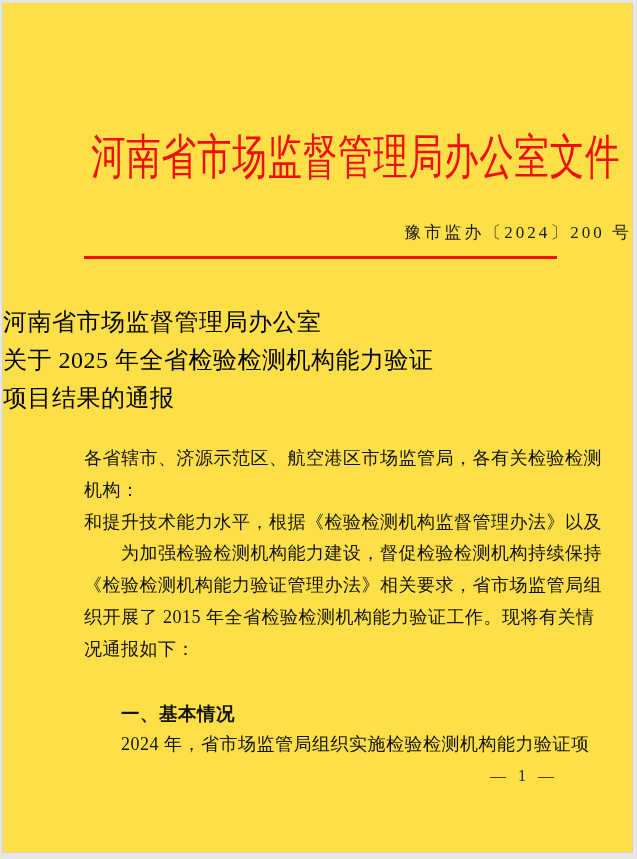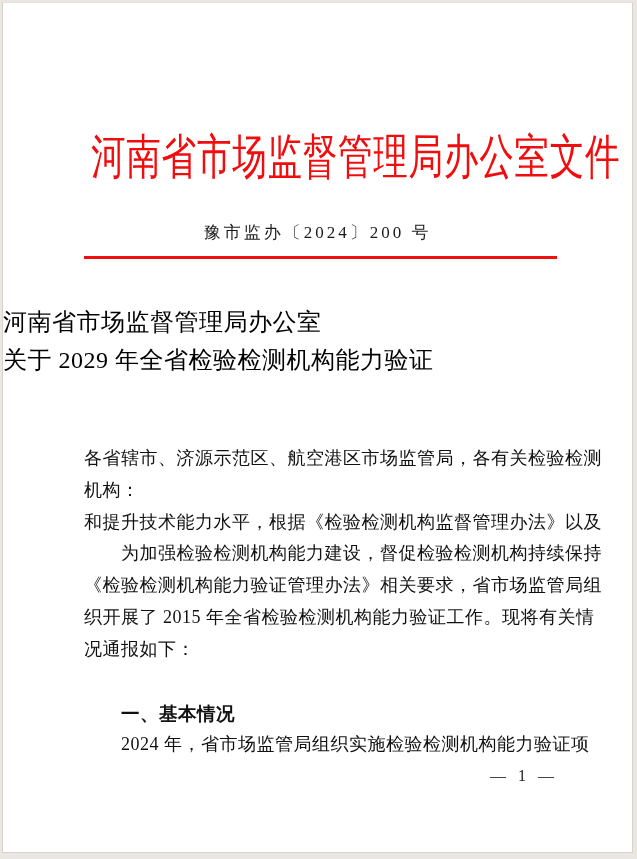--- a/index.html
+++ b/index.html
@@ -13,21 +13,21 @@
     position: relative;
     font-family: "Liberation Serif", "DejaVu Serif", serif;
     overflow: hidden;
   }
   .page {
     position: absolute;
     left: 2px;
     top: 2px;
     width: 629px;
     height: 849px;
-    background: #ffffff;
+    background: #fde047;
     border: 1px solid #d8d2cb;
     border-top-color: #e6e3df;
   }
   .header-banner {
     position: absolute;
     top: 124px;
     left: 0;
     width: 100%;
     text-align: center;
     white-space: nowrap;
@@ -37,21 +37,21 @@
     transform: scaleX(0.72);
     transform-origin: 50% 50%;
     font-weight: 400;
     letter-spacing: 1px;
   }
   .doc-number {
     position: absolute;
     top: 218px;
     left: 0;
     width: 100%;
-    text-align: center;
+    text-align: right;
     font-size: 17px;
     letter-spacing: 3px;
     color: #1a1a1a;
   }
   .red-rule {
     position: absolute;
     top: 253px;
     left: 81px;
     width: 473px;
     height: 2.5px;
@@ -112,21 +112,22 @@
 <div class="page">
 
   <div class="header-banner">河南省市场监督管理局办公室文件</div>
 
   <div class="doc-number">豫市监办〔2024〕200 号</div>
 
   <div class="red-rule"></div>
 
   <div class="doc-title">
     <div class="doc-title-line">河南省市场监督管理局办公室</div>
-    <div class="doc-title-line">关于 2029 年全省检验检测机构能力验证</div>
+    <div class="doc-title-line">关于 2025 年全省检验检测机构能力验证</div>
+    <div class="doc-title-line">项目结果的通报</div>
   </div>
 
   <div class="doc-body">
     <div class="body-line">各省辖市、济源示范区、航空港区市场监管局，各有关检验检测</div>
     <div class="body-line short">机构：</div>
     <div class="body-line">和提升技术能力水平，根据《检验检测机构监督管理办法》以及</div>
     <div class="body-line indent">为加强检验检测机构能力建设，督促检验检测机构持续保持</div>
     <div class="body-line">《检验检测机构能力验证管理办法》相关要求，省市场监管局组</div>
     <div class="body-line">织开展了 2015 年全省检验检测机构能力验证工作。现将有关情</div>
     <div class="body-line short">况通报如下：</div>

